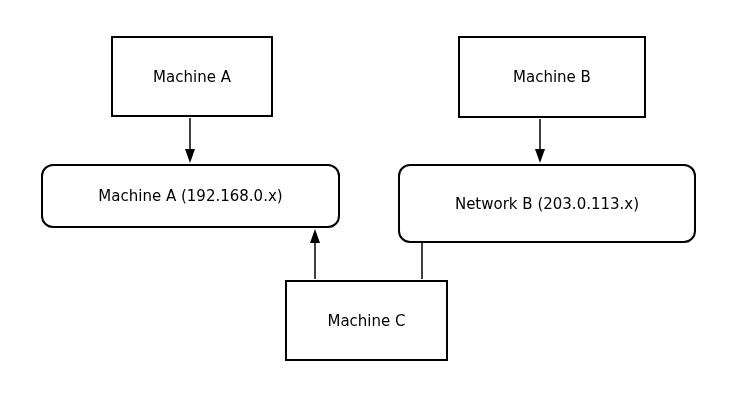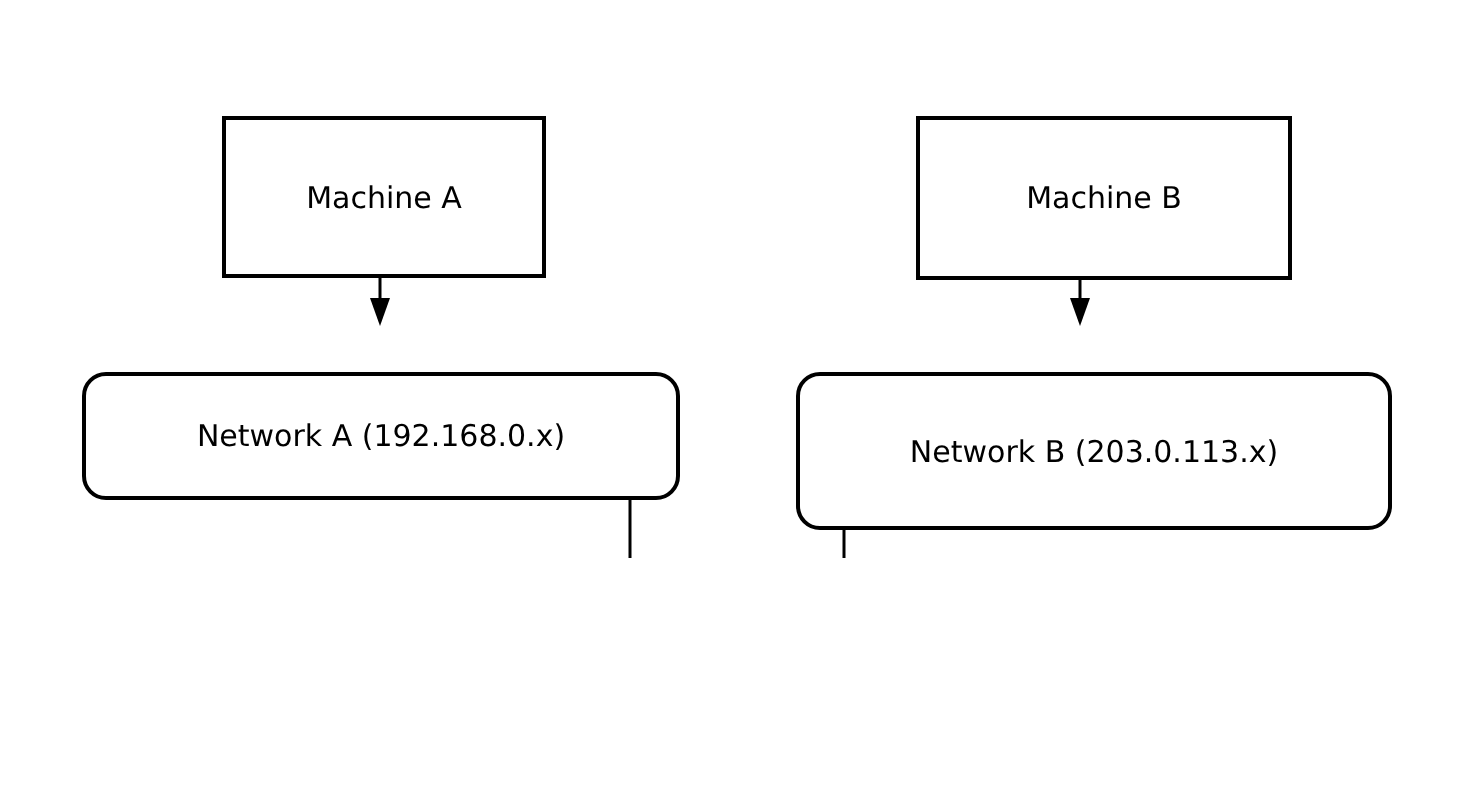--- a/index.html
+++ b/index.html
@@ -19,21 +19,20 @@
     position: absolute;
     box-sizing: border-box;
     border: 2px solid #000000;
     background: #ffffff;
     display: flex;
     align-items: center;
     justify-content: center;
     font-size: 15px;
     color: #000000;
     white-space: nowrap;
-    margin-top: 22px;
   }
   .rounded { border-radius: 12px; }
   #machine-a { left: 111px; top: 36px;  width: 162px; height: 81px; }
   #machine-b { left: 458px; top: 36px;  width: 188px; height: 82px; }
   #network-a { left: 41px;  top: 164px; width: 299px; height: 64px; }
   #network-b { left: 398px; top: 164px; width: 298px; height: 79px; }
   #machine-c { left: 285px; top: 280px; width: 163px; height: 81px; }
   #edges-layer {
     position: absolute;
     left: 0; top: 0;
@@ -60,21 +59,24 @@
 
   <div class="node" id="machine-a">
     <span>Machine A</span>
   </div>
 
   <div class="node" id="machine-b">
     <span>Machine B</span>
   </div>
 
   <div class="node rounded" id="network-a">
-    <span>Network A (192.168.0.x)</span>
+    <span>Machine A (192.168.0.x)</span>
   </div>
 
   <div class="node rounded" id="network-b">
     <span>Network B (203.0.113.x)</span>
   </div>
 
+  <div class="node" id="machine-c">
+    <span>Machine C</span>
+  </div>
 
 </div>
 
 </body></html>

